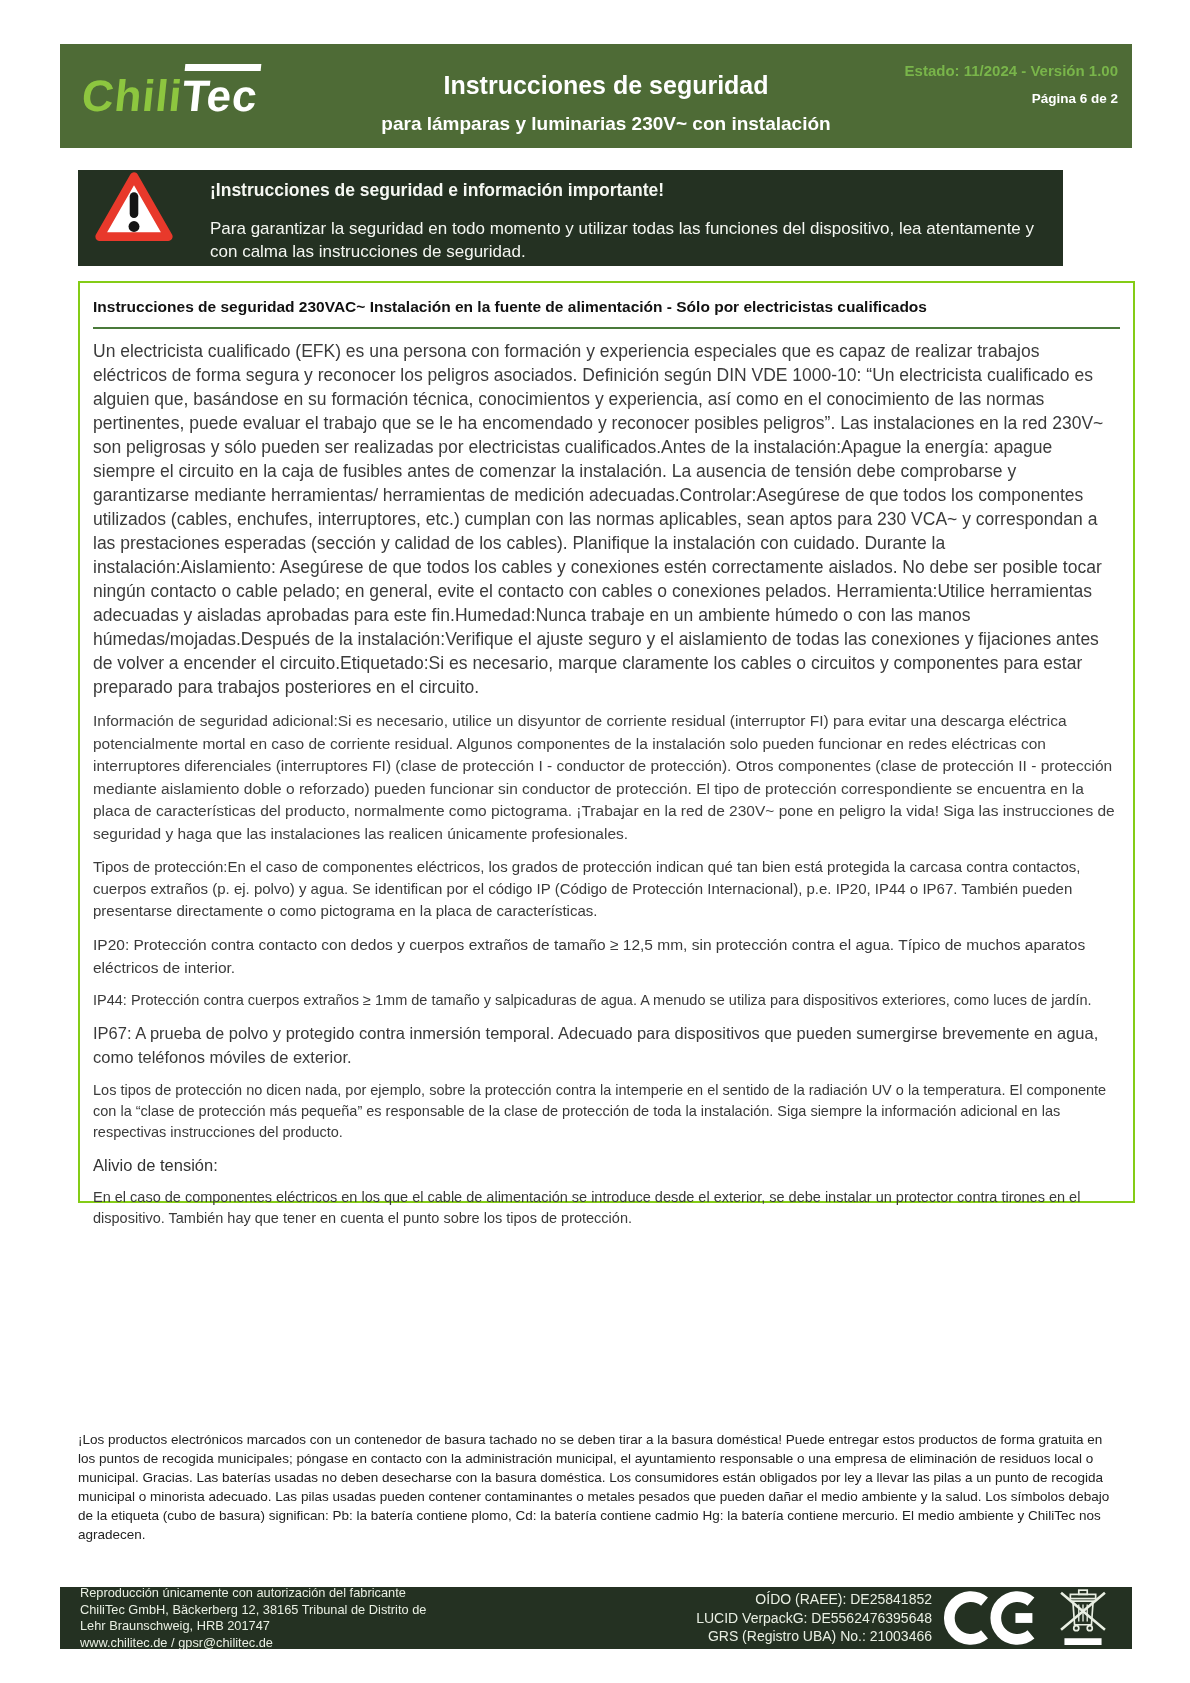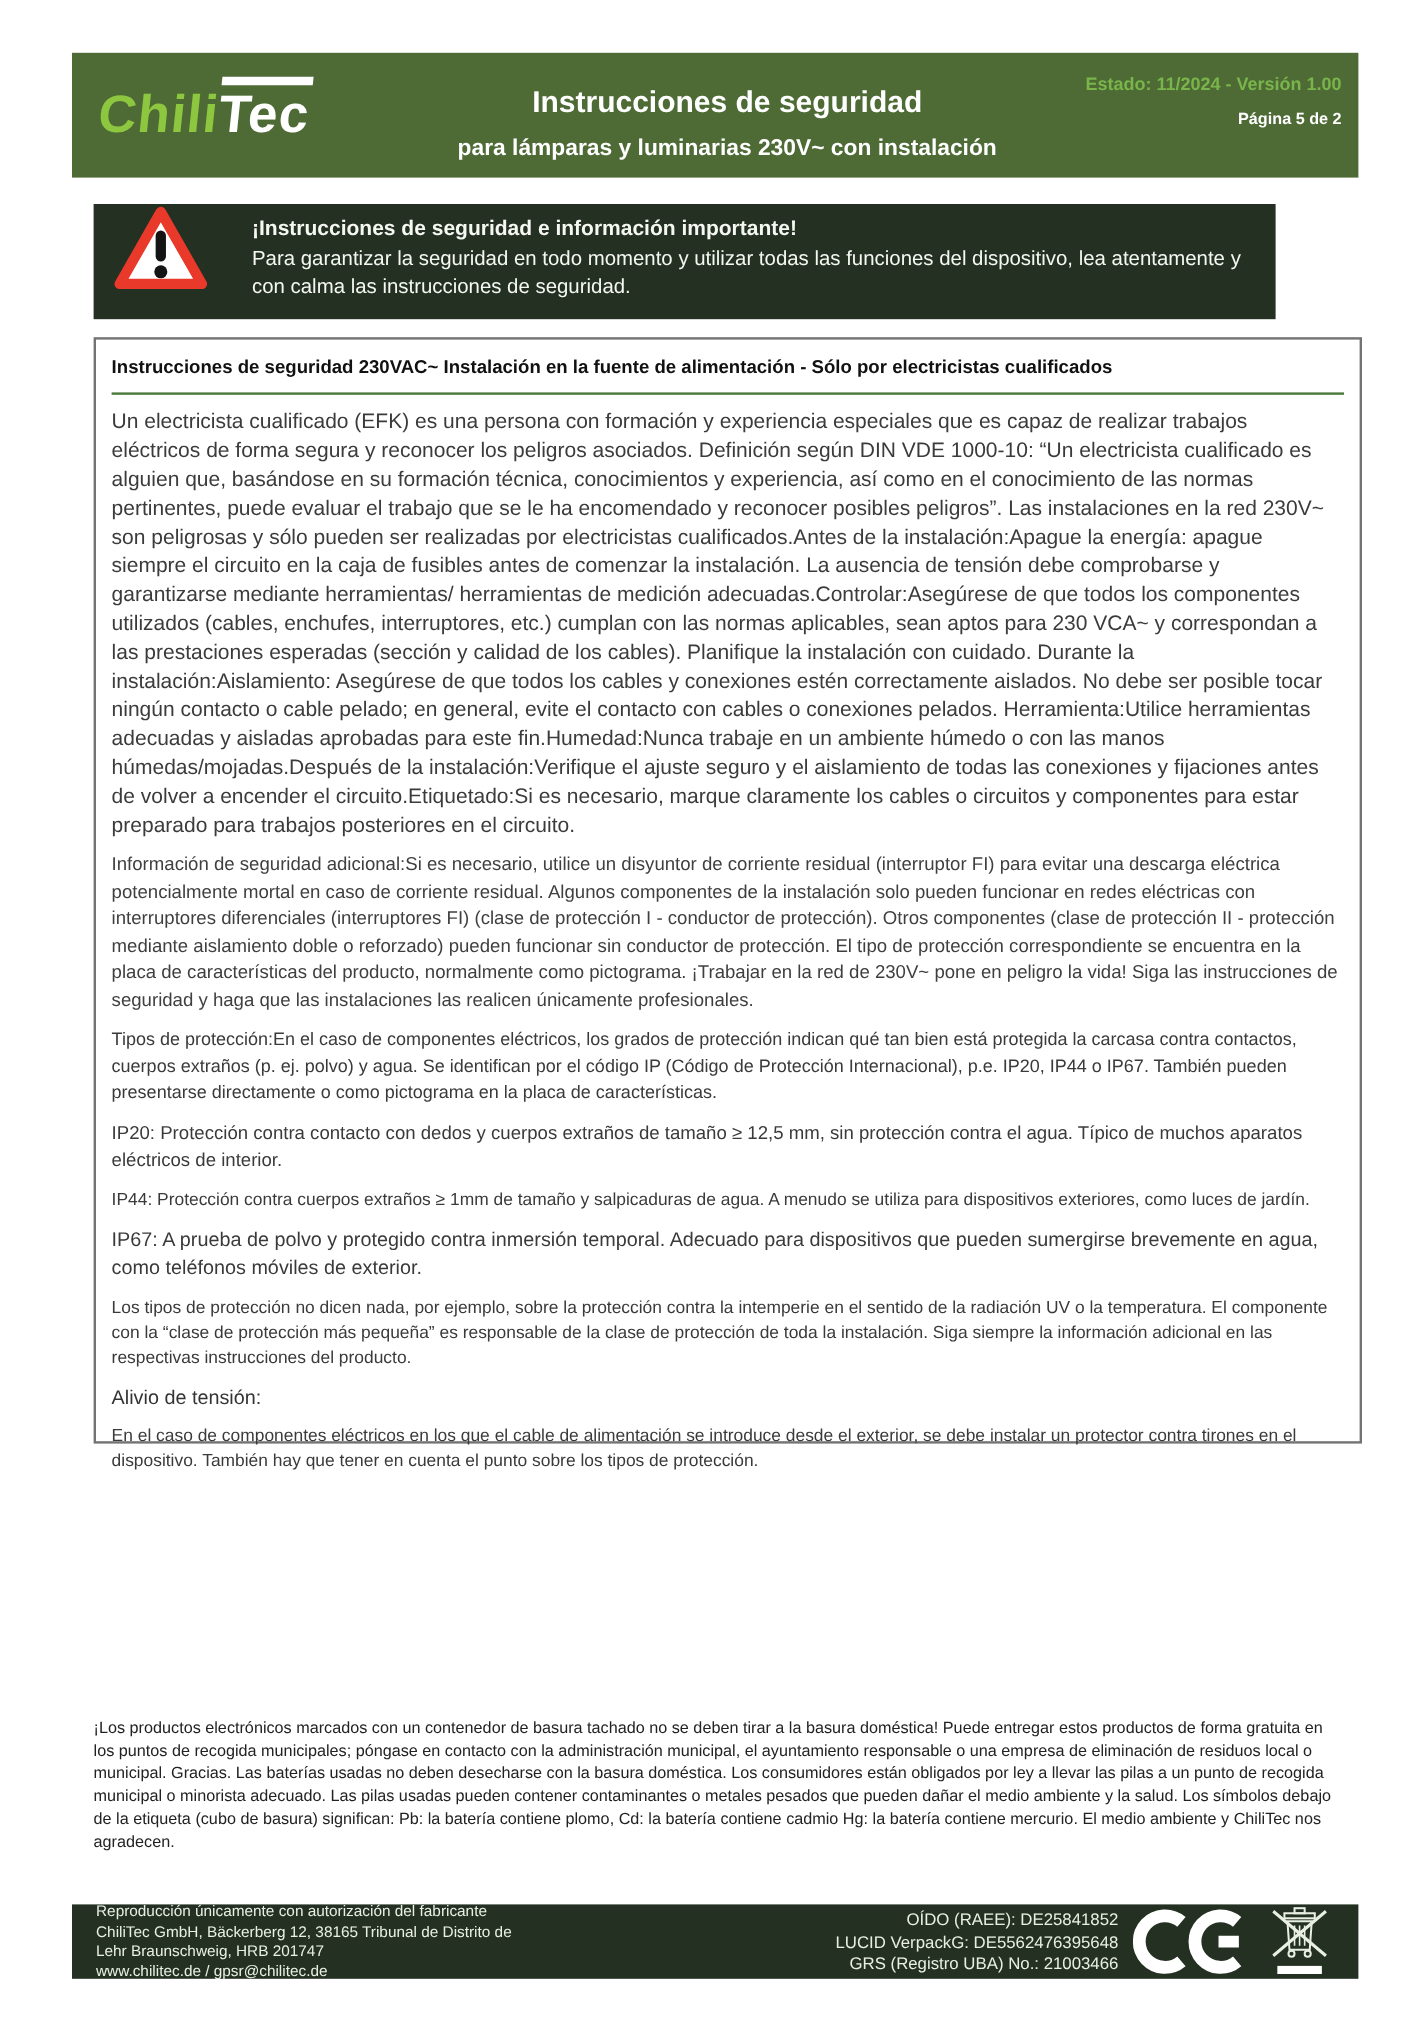--- a/index.html
+++ b/index.html
@@ -38,25 +38,25 @@
   
   .warnbox{
     position:absolute;left:78px;top:170px;width:985px;height:96px;
     background:#243122;
   }
   .warn-tri{position:absolute;left:17px;top:-9px;width:78px;height:92px;}
   .warn-text{
     position:absolute;left:132px;top:8px;right:14px;color:#f5f7f2;
   }
   .warn-title{font-size:17.5px;font-weight:700;line-height:24px;}
-  .warn-body{font-size:17px;font-weight:400;line-height:23px;margin-top:2px;}
+  .warn-body{font-size:17px;font-weight:400;line-height:23px;margin-top:15px;}
   
   .mainbox{
     position:absolute;left:78px;top:281px;width:1057px;height:922px;
-    border:2px solid #737373;box-sizing:border-box;
+    border:2px solid #84cc16;box-sizing:border-box;
     padding:12px 13px 0 13px;
     color:#3a3a3a;
   }
   .box-heading{font-size:15.5px;font-weight:700;color:#111111;line-height:20px;margin-top:2px;}
   .green-rule{border:none;border-top:2px solid #4a7a3a;margin:10px 0 10px 0;}
   .mainbox p{margin:0 4px 11px 0;}
   .p0{font-size:17.5px;line-height:24px;color:#3b3b3b;}
   .p1{font-size:15.5px;line-height:22.5px;color:#3f3f3f;}
   .p2{font-size:15px;line-height:22px;}
   .p3{font-size:15.5px;line-height:23px;}
@@ -91,21 +91,21 @@
   <header class="topbar">
     <div class="logo">
       <span class="logo-a">Chili</span><span class="logo-b">Tec</span>
     </div>
     <div class="head-center">
       <div class="doc-title">Instrucciones de seguridad</div>
       <div class="doc-subtitle">para lámparas y luminarias 230V~ con instalación</div>
     </div>
     <div class="head-right">
       <div class="status">Estado: 11/2024 - Versión 1.00</div>
-      <div class="pageno">Página 5 de 2</div>
+      <div class="pageno">Página 6 de 2</div>
     </div>
   </header>
 
   <section class="warnbox">
     <svg class="warn-tri" viewBox="0 0 100 92" aria-hidden="true">
       <path d="M50 7 L94 84 L6 84 Z" fill="#ffffff" stroke="#e8392b" stroke-width="11" stroke-linejoin="round"></path>
       <rect x="44.5" y="27" width="11" height="33" rx="5.5" fill="#141414"></rect>
       <circle cx="50" cy="71" r="7" fill="#141414"></circle>
     </svg>
     <div class="warn-text">

